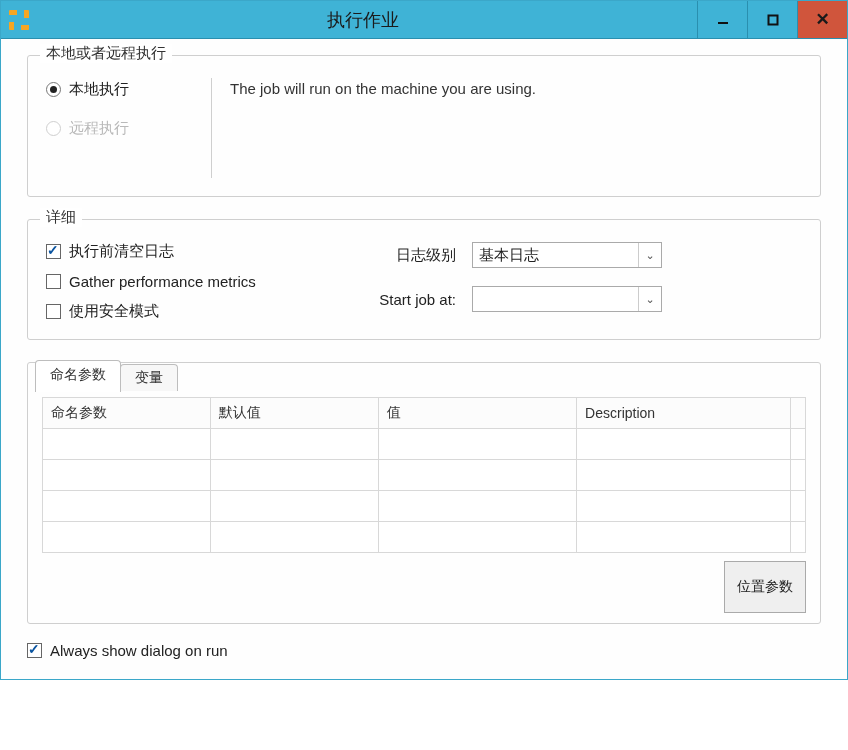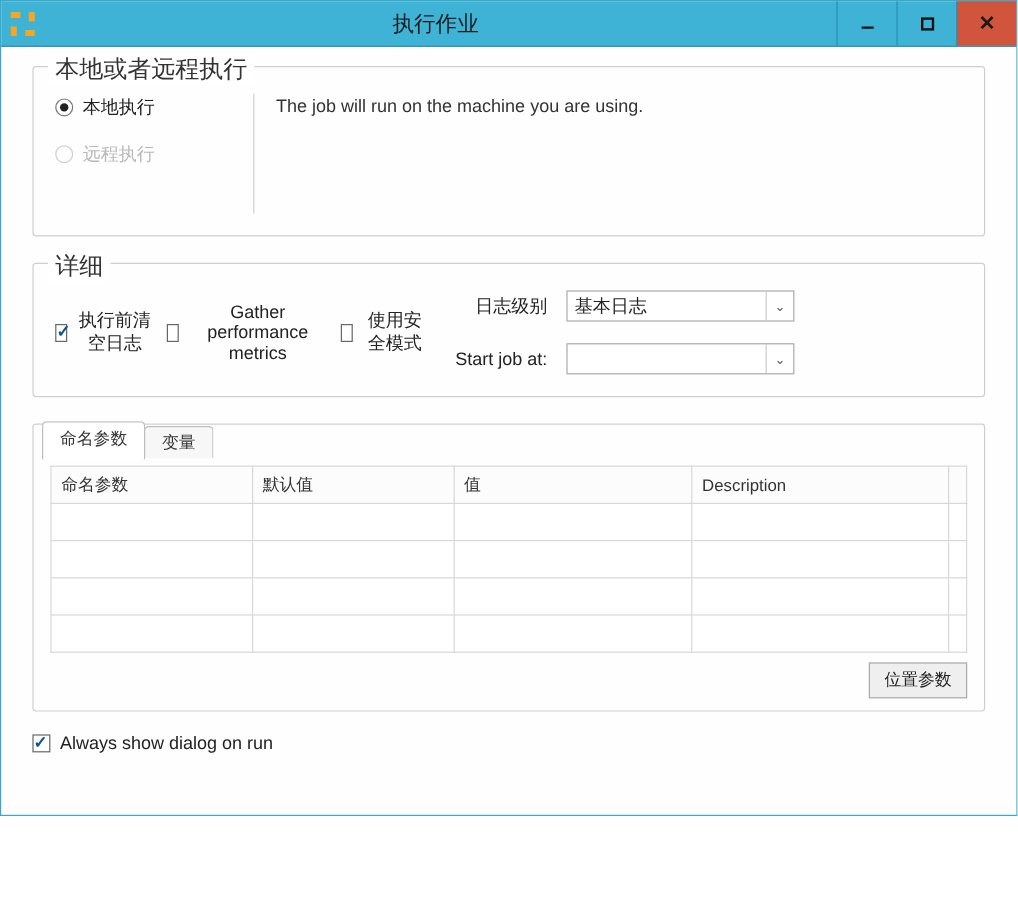--- a/index.html
+++ b/index.html
@@ -87,21 +87,21 @@
     margin-bottom: 22px;
     padding: 22px 18px 18px 18px;
   }
   .groupbox > .legend {
     position: absolute;
     top: -12px;
     left: 12px;
     background: #fff;
     padding: 0 6px;
     color: #333;
-    font-size: 20px;
+    font-size: 15px;
   }
 
   
   .exec-row {
     display: flex;
     align-items: stretch;
   }
   .exec-options {
     width: 165px;
     display: flex;
@@ -151,20 +151,21 @@
     padding-top: 2px;
   }
 
   
   .details-row {
     display: flex;
   }
   .details-left {
     width: 310px;
     display: flex;
+    flex-direction: column;
     gap: 12px;
     text-align: center;
   }
   .details-right {
     flex: 1;
     display: flex;
     flex-direction: column;
     gap: 18px;
     padding-top: 0px;
   }
@@ -291,21 +292,21 @@
     background: #fff;
   }
   .grid-footer {
     display: flex;
     justify-content: flex-end;
     padding: 8px 14px 0 14px;
   }
   .btn {
     border: 1px solid #aaa;
     background: #efefef;
-    padding: 5px 12px;
+    padding: 16px 12px;
     font-size: 14px;
     cursor: pointer;
   }
 
   .bottom-check {
     margin-top: 18px;
     display: flex;
     align-items: center;
     gap: 8px;
   }

